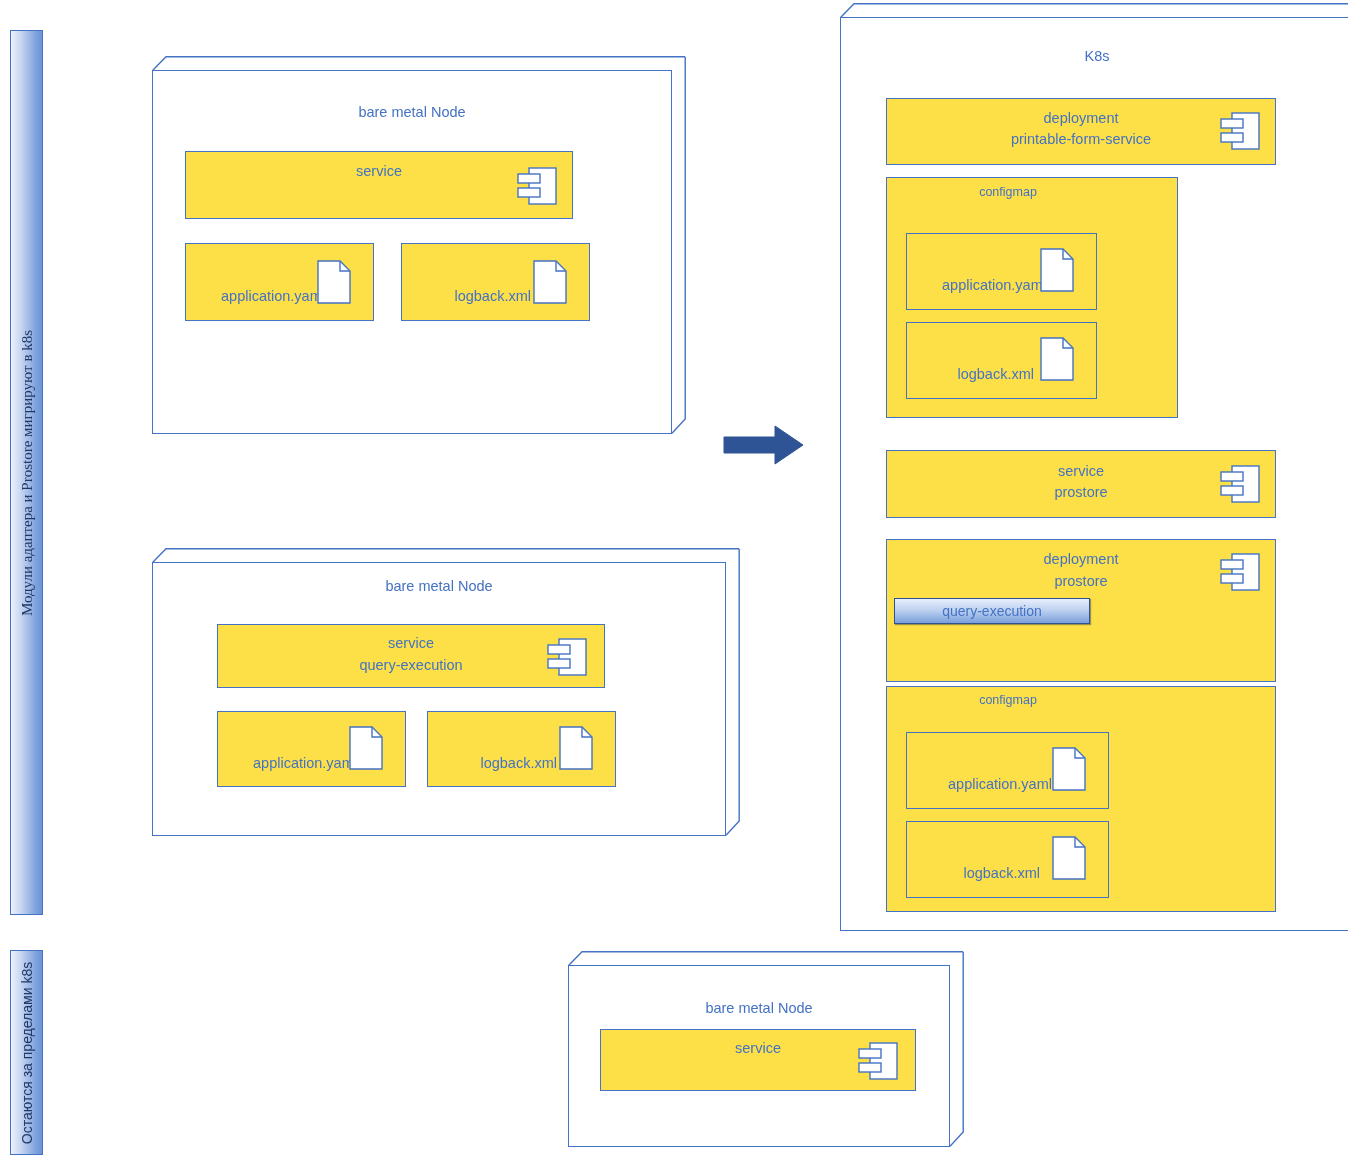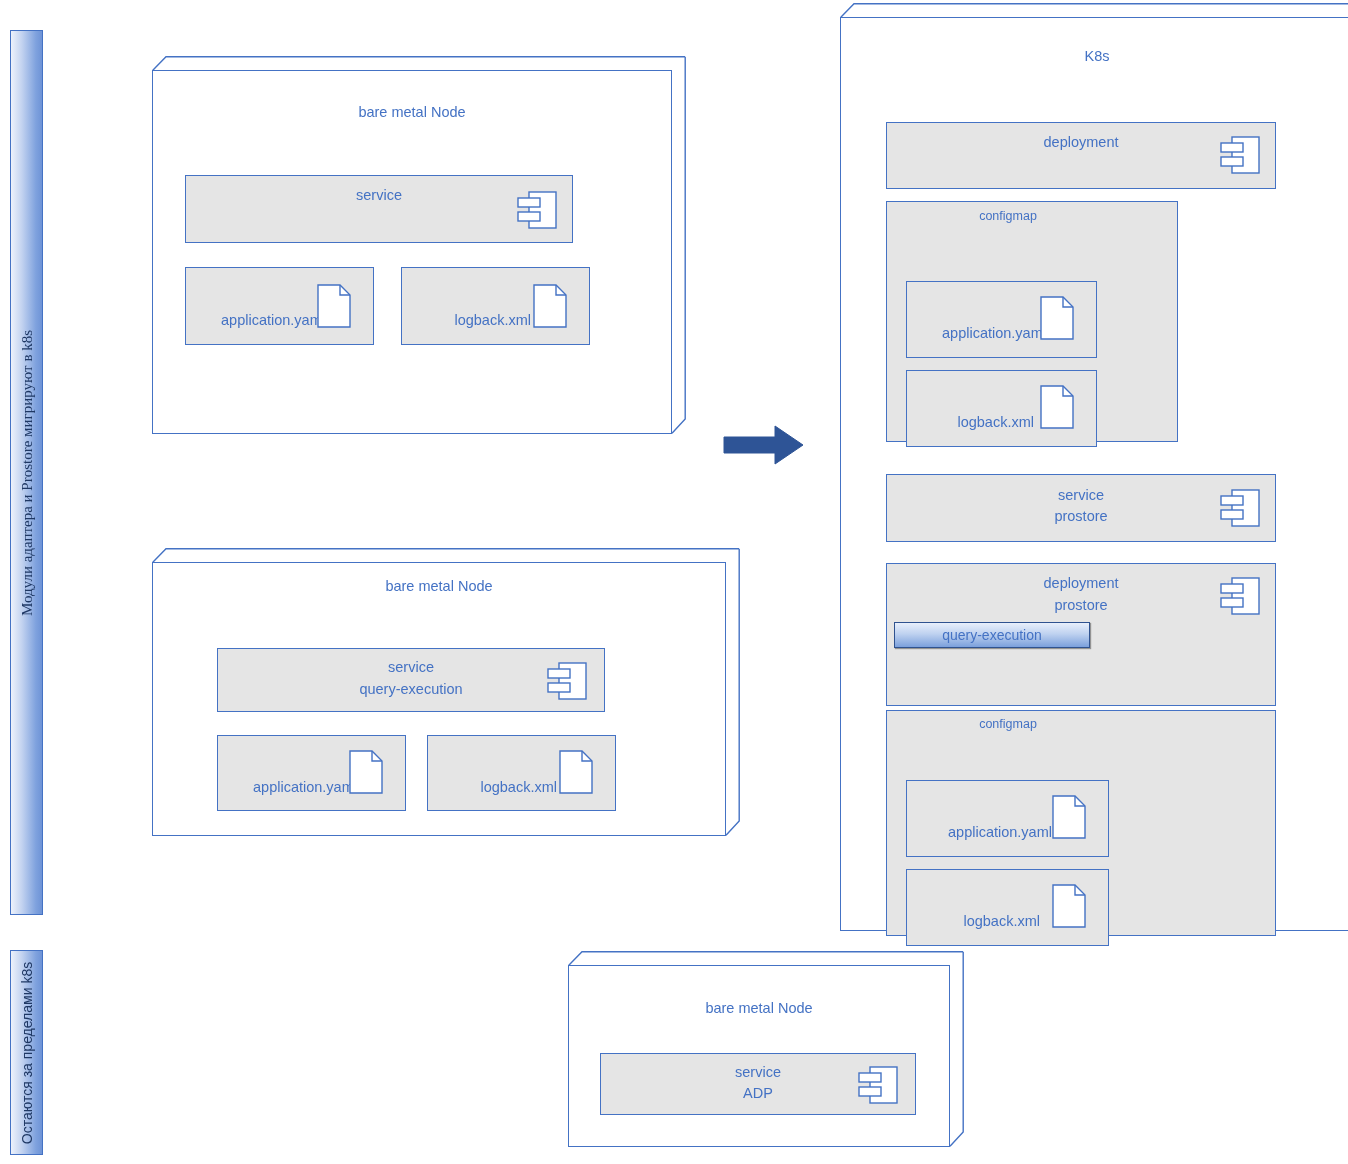--- a/index.html
+++ b/index.html
@@ -45,23 +45,22 @@
     pointer-events:none;
   }
   .node3d .side-face svg{display:block;width:100%;height:100%;overflow:visible;}
   .node-title{
     position:absolute;left:0;right:14px;text-align:center;
     font-size:14.5px;color:#4472C4;
   }
 
   
   .rect{
-    position:absolute;background:#e5e5e5;border:1.4px solid #4472C4;
+    position:absolute;background:#fde047;border:1.4px solid #4472C4;
     box-sizing:border-box;
-    margin-top:24px;
   }
   .ctr-label{
     position:absolute;left:0;right:0;text-align:center;
     font-size:14.5px;color:#4472C4;line-height:1.45;
   }
   .small-label{
     position:absolute;left:0;right:0;text-align:center;
     font-size:12.5px;color:#4472C4;
   }
   .file-label{
@@ -206,21 +205,20 @@
       <svg viewBox="0 0 15 196" preserveAspectRatio="none">
         <polyline points="14.2,0.8 14.2,181 1,195.2" fill="none" stroke="#4472C4" stroke-width="1.4"></polyline>
       </svg>
     </div>
     <div class="face"></div>
 
     <span class="node-title" style="top:49px;">bare metal Node</span>
 
     <div class="rect" style="left:32px;top:78px;width:316px;height:62px;">
         <span class="ctr-label" style="top:8px;">service</span>
-        <span class="ctr-label" style="top:29px;">ADP</span>
         <div class="icon" style="right:16px;top:11px;">
           <svg width="42" height="40" viewBox="0 0 42 40">
             <rect x="13" y="2" width="27" height="36" fill="#fff" stroke="#4472C4" stroke-width="1.4"></rect>
             <rect x="2" y="8" width="22" height="9" fill="#fff" stroke="#4472C4" stroke-width="1.4"></rect>
             <rect x="2" y="22" width="22" height="9" fill="#fff" stroke="#4472C4" stroke-width="1.4"></rect>
           </svg>
         </div>
     </div>
   </div>
 
@@ -240,20 +238,21 @@
       <svg viewBox="0 0 15 928" preserveAspectRatio="none">
         <polyline points="14.2,0.8 14.2,913 1,927.2" fill="none" stroke="#4472C4" stroke-width="1.4"></polyline>
       </svg>
     </div>
     <div class="face"></div>
 
     <span class="node-title" style="top:45px;">K8s</span>
 
     <div class="rect" style="left:46px;top:95px;width:390px;height:67px;">
       <span class="ctr-label" style="top:9px;">deployment</span>
+      <span class="ctr-label" style="top:30px;">printable-form-service</span>
       <div class="icon" style="right:14px;top:12px;">
         <svg width="42" height="40" viewBox="0 0 42 40">
           <rect x="13" y="2" width="27" height="36" fill="#fff" stroke="#4472C4" stroke-width="1.4"></rect>
           <rect x="2" y="8" width="22" height="9" fill="#fff" stroke="#4472C4" stroke-width="1.4"></rect>
           <rect x="2" y="22" width="22" height="9" fill="#fff" stroke="#4472C4" stroke-width="1.4"></rect>
         </svg>
       </div>
     </div>
 
     <div class="rect" style="left:46px;top:174px;width:292px;height:241px;">

